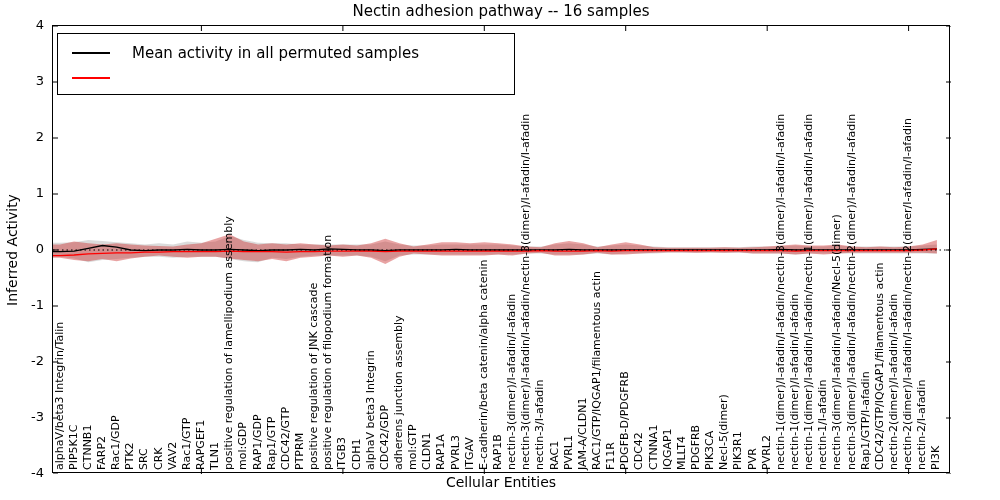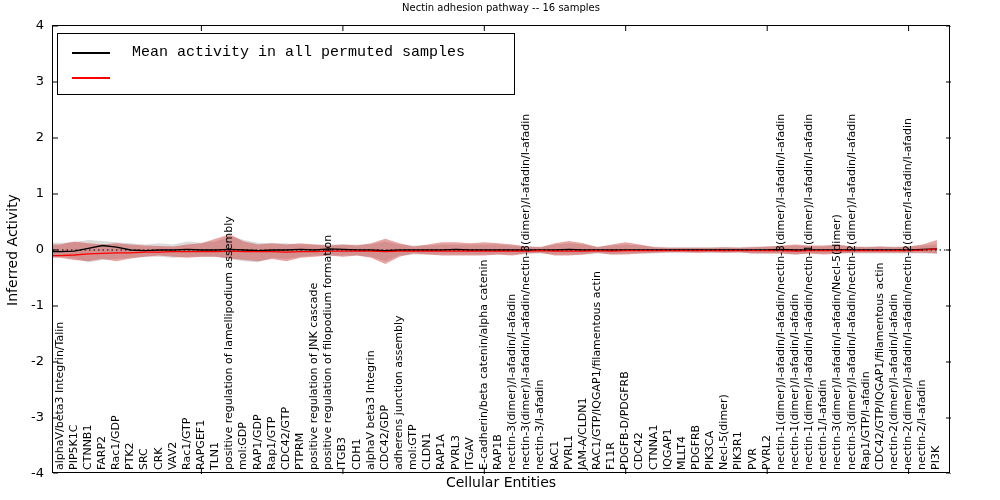--- a/index.html
+++ b/index.html
@@ -1,33 +1,33 @@
 <!DOCTYPE html>
 <html><head>
 <meta charset="utf-8">
 <style>
   html,body{margin:0;padding:0;background:#fff;}
   #stage{
     position:relative;width:1000px;height:500px;background:#ffffff;
     font-family:"DejaVu Sans","Liberation Sans",sans-serif;color:#000;overflow:hidden;
   }
-  .title{position:absolute;left:52px;top:2px;width:898px;text-align:center;font-size:10px;}
+  .title{position:absolute;left:52px;top:2px;width:898px;text-align:center;font-size:15px;}
   .plot{position:absolute;left:52px;top:25px;width:898px;height:448px;border:1px solid #000;box-sizing:border-box;}
   .plot svg{position:absolute;left:0;top:0;}
   .ylab{position:absolute;left:12px;top:250px;transform:translate(-50%,-50%) rotate(-90deg);white-space:nowrap;font-size:14px;}
   .xlab{position:absolute;left:52px;top:474px;width:898px;text-align:center;font-size:14px;}
   .ytick{position:absolute;left:0;width:44px;height:16px;line-height:16px;text-align:right;font-size:13px;}
   .xtick{position:absolute;white-space:nowrap;font-size:11px;line-height:13px;transform-origin:0 0;transform:rotate(-90deg);}
   .legend{
     position:absolute;left:57px;top:33px;width:458px;height:62px;background:#fff;
     border:1px solid #000;z-index:5;box-sizing:border-box;padding:6px 0 0 14px;
   }
   .lrow{display:flex;align-items:center;height:25px;}
   .lsample{display:inline-block;width:38px;height:0;border-top:2px solid #000;margin-right:22px;}
-  .ltext{font-size:15px;font-family:Liberation Mono, monospace;}
+  .ltext{font-size:15px;}
 </style>
 </head>
 <body>
 
 <div id="stage">
   <div class="title">Nectin adhesion pathway -- 16 samples</div>
   <div class="ylab">Inferred Activity</div>
 
   <div class="plot">
     <svg id="chart-svg" width="898" height="448" viewBox="0 0 898 448">

